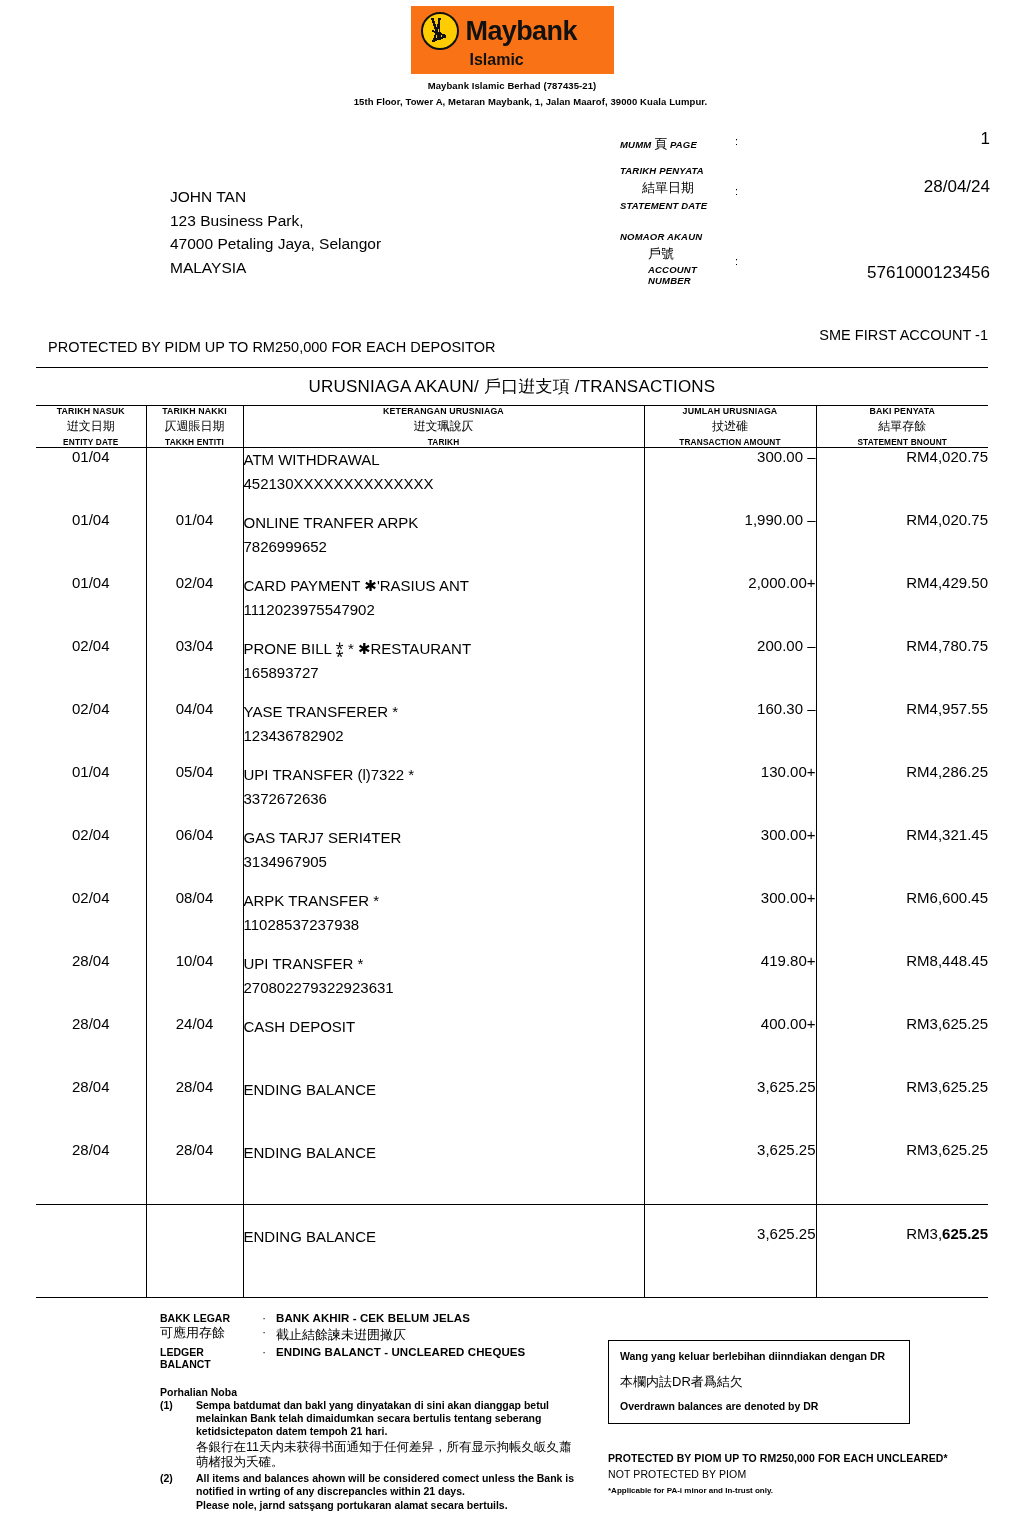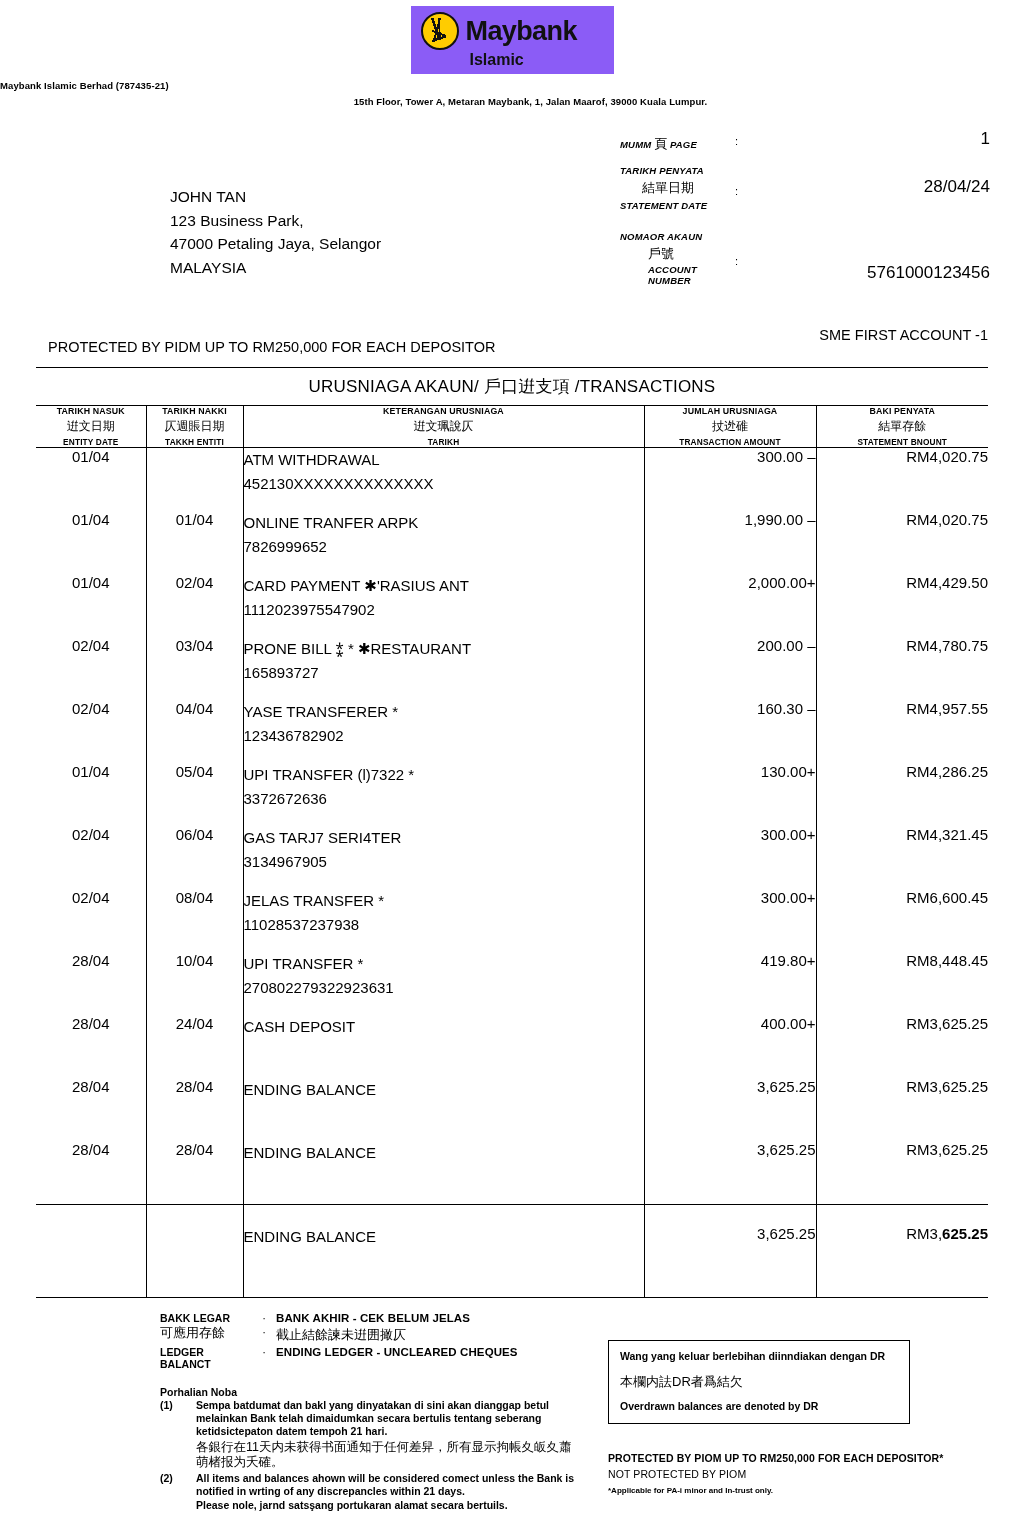--- a/index.html
+++ b/index.html
@@ -17,21 +17,21 @@
   }
 
   
   .logo-wrap {
     width: 100%;
     display: flex;
     justify-content: center;
     padding-top: 6px;
   }
   .logo-box {
-    background: #8b5cf6;
+    background: #f97316;
     width: 203px;
     height: 68px;
     display: flex;
     flex-direction: column;
     justify-content: center;
     padding-left: 10px;
     box-sizing: border-box;
   }
   .logo-row {
     display: flex;
@@ -77,20 +77,21 @@
   .logo-islamic {
     font-size: 16px;
     font-weight: bold;
     color: #111;
     margin-left: 49px;
     margin-top: 2px;
     line-height: 1;
   }
 
   .bank-legal {
+    text-align: center;
     font-size: 9.5px;
     font-weight: bold;
     margin-top: 6px;
     letter-spacing: 0.1px;
   }
   .bank-addr {
     text-align: center;
     font-size: 9.5px;
     font-weight: bold;
     margin-top: 5px;
@@ -442,21 +443,21 @@
           <span>GAS TARJ7 SERI4TER</span>
           <span class="d2">3134967905</span>
         </td>
         <td class="cell-amt">300.00+</td>
         <td class="cell-bal">RM4,321.45</td>
       </tr>
       <tr>
         <td class="cell-date">02/04</td>
         <td class="cell-date">08/04</td>
         <td class="cell-desc">
-          <span>JELAS TRANSFER   *</span>
+          <span>ARPK TRANSFER   *</span>
           <span class="d2">11028537237938</span>
         </td>
         <td class="cell-amt">300.00+</td>
         <td class="cell-bal">RM6,600.45</td>
       </tr>
       <tr>
         <td class="cell-date">28/04</td>
         <td class="cell-date">10/04</td>
         <td class="cell-desc">
           <span>UPI TRANSFER *</span>
@@ -520,21 +521,21 @@
     </div>
     <div class="legend-row">
       <span class="lg-term cn">可應用存餘</span>
       <span class="lg-dot">·</span>
       <span class="lg-def cn">截止結餘諫未逬囲撖仄</span>
     </div>
     <div class="legend-row">
       <span class="lg-term" style="white-space:pre-line;">LEDGER
 BALANCT</span>
       <span class="lg-dot">·</span>
-      <span class="lg-def">ENDING LEDGER - UNCLEARED CHEQUES</span>
+      <span class="lg-def">ENDING BALANCT - UNCLEARED CHEQUES</span>
     </div>
   </div>
 
   <div class="notes">
     <div class="notes-h">Porhalian Noba</div>
     <div class="note">
       <span class="note-n">(1)</span>
       <span class="note-b">Sempa batdumat dan bakl yang dinyatakan di sini akan dianggap betul melainkan Bank telah dimaidumkan secara bertulis tentang seberang ketidsictepaton datem tempoh 21 hari.</span>
     </div>
     <div class="note">
@@ -551,18 +552,18 @@
     </div>
   </div>
 
   <div class="dr-box">
     <div class="dr-ms">Wang yang keluar berlebihan diinndiakan dengan DR</div>
     <div class="dr-cn">本欄内詓DR者爲結欠</div>
     <div class="dr-en">Overdrawn balances are denoted by DR</div>
   </div>
 
   <div class="pidm-foot">
-    <div class="pf1">PROTECTED BY PIOM UP TO RM250,000 FOR EACH DEPOSITOR*</div>
+    <div class="pf1">PROTECTED BY PIOM UP TO RM250,000 FOR EACH UNCLEARED*</div>
     <div class="pf2">NOT PROTECTED BY PIOM</div>
     <div class="pf3">*Applicable for PA-i minor and In-trust only.</div>
   </div>
 
 </div>
 
 </body></html>

